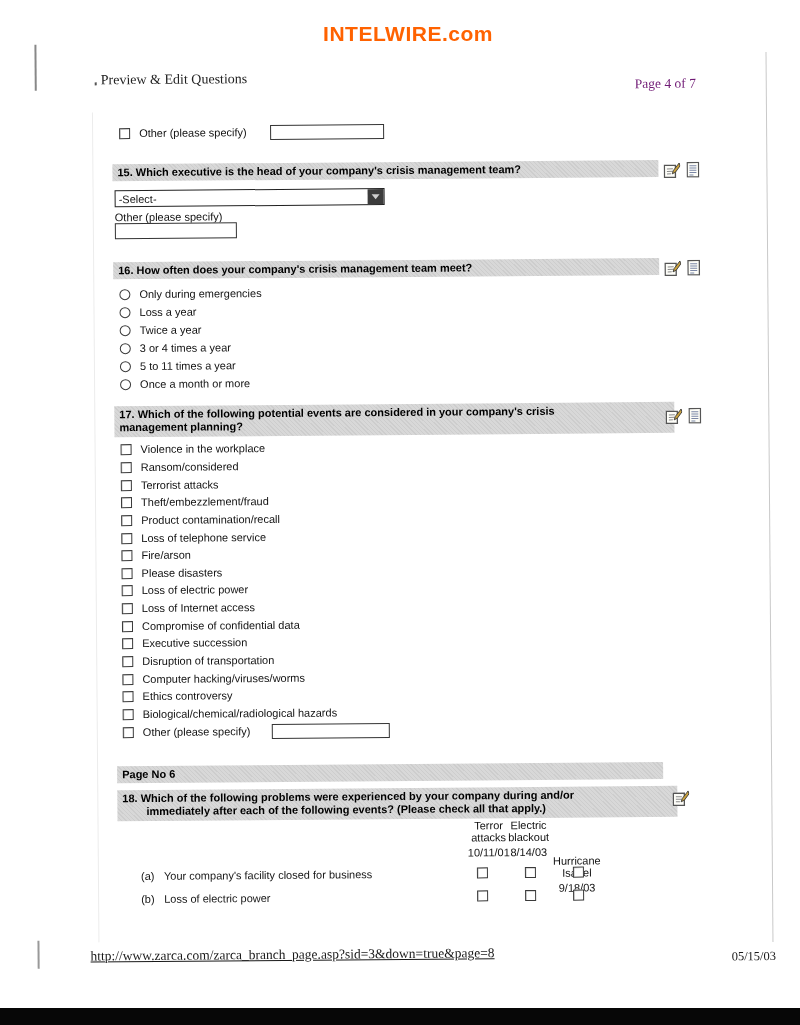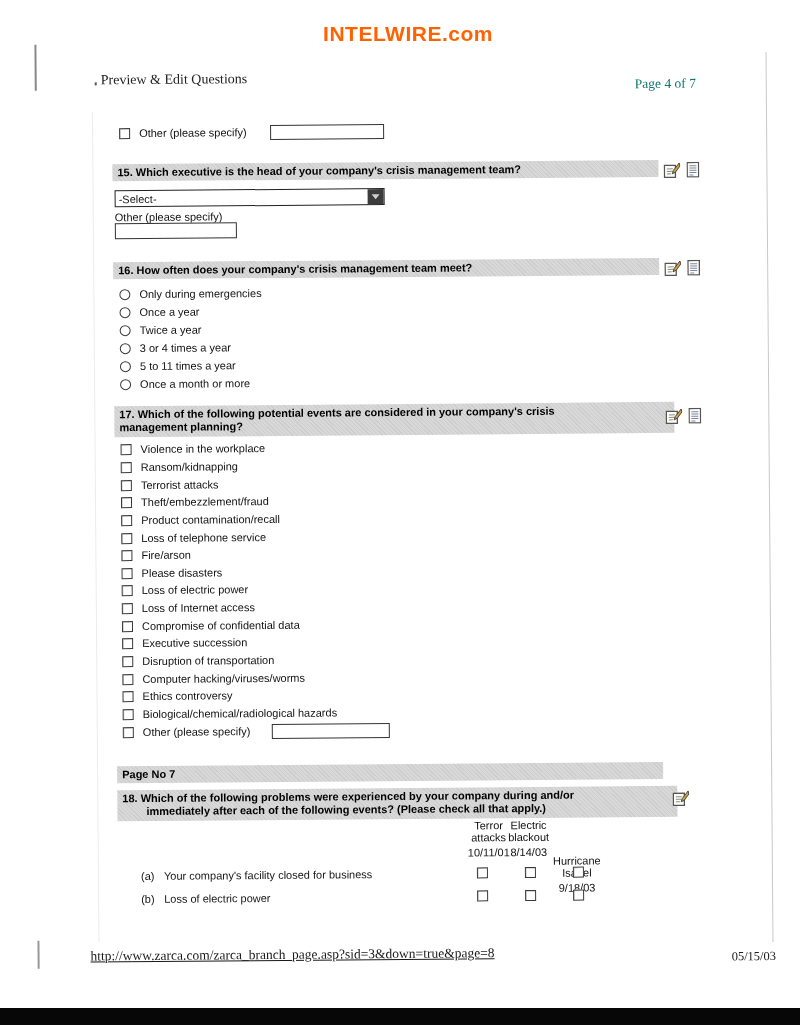--- a/index.html
+++ b/index.html
@@ -13,21 +13,21 @@
   .watermark{
     position:absolute;left:16px;right:0;top:22px;text-align:center;
     font-weight:bold;font-size:21px;letter-spacing:.5px;color:#ff6200;
   }
   .doc-title{
     position:absolute;left:104px;top:70px;
     font-family:"Liberation Serif", serif;font-size:14px;color:#222;
   }
   .page-info{
     position:absolute;left:638px;top:78px;
-    font-family:"Liberation Serif", serif;font-size:13.5px;color:#0f766e;
+    font-family:"Liberation Serif", serif;font-size:13.5px;color:#701a75;
   }
 
   .qbar{
     position:absolute;background:#d8d8d8;
     background-image:repeating-linear-gradient(45deg, rgba(0,0,0,0.05) 0 1px, transparent 1px 3px);
     font-weight:bold;font-size:11px;line-height:13px;color:#000;
     padding:2px 4px 2px 5px;box-sizing:border-box;
   }
   .label{font-size:11px;color:#111;line-height:13px;}
   .opt-list{position:absolute;}
@@ -143,21 +143,21 @@
           <path d="M3 4h7M3 6.3h7M3 8.6h7M3 10.9h7M3 13.2h4" stroke="#7b87a6" stroke-width="1" fill="none"></path>
         </svg></span>
   </div>
   <div class="opt-list" style="left:121px;top:284px;">
     <div class="opt" style="height:17.9px;">
         <span class="radio"></span>
         <span class="label">Only during emergencies</span>
       </div>
     <div class="opt" style="height:17.9px;">
         <span class="radio"></span>
-        <span class="label">Once a year</span>
+        <span class="label">Loss a year</span>
       </div>
     <div class="opt" style="height:17.9px;">
         <span class="radio"></span>
         <span class="label">Twice a year</span>
       </div>
     <div class="opt" style="height:17.9px;">
         <span class="radio"></span>
         <span class="label">3 or 4 times a year</span>
       </div>
     <div class="opt" style="height:17.9px;">
@@ -185,21 +185,21 @@
           <path d="M3 4h7M3 6.3h7M3 8.6h7M3 10.9h7M3 13.2h4" stroke="#7b87a6" stroke-width="1" fill="none"></path>
         </svg></span>
   </div>
   <div class="opt-list" style="left:121px;top:439px;">
     <div class="opt" style="height:17.65px;">
         <span class="checkbox"></span>
         <span class="label">Violence in the workplace</span>
       </div>
     <div class="opt" style="height:17.65px;">
         <span class="checkbox"></span>
-        <span class="label">Ransom/kidnapping</span>
+        <span class="label">Ransom/considered</span>
       </div>
     <div class="opt" style="height:17.65px;">
         <span class="checkbox"></span>
         <span class="label">Terrorist attacks</span>
       </div>
     <div class="opt" style="height:17.65px;">
         <span class="checkbox"></span>
         <span class="label">Theft/embezzlement/fraud</span>
       </div>
     <div class="opt" style="height:17.65px;">
@@ -251,21 +251,21 @@
         <span class="label">Biological/chemical/radiological hazards</span>
       </div>
     <div class="opt" style="height:18px;">
         <span class="checkbox"></span>
         <span class="label">Other (please specify)</span>
         <input class="inline-input" style="width: 118px; margin-left: 12px;">
       </div>
   </div>
 
   <div class="qbar" style="left:115px;top:764px;width:546px;">
-    <span>Page No 7</span>
+    <span>Page No 6</span>
   </div>
 
   <div class="qbar" style="left:115px;top:788px;width:560px;height:31px;">
     <div>18. Which of the following problems were experienced by your company during and/or</div>
     <div style="padding-left:24px;">immediately after each of the following events? (Please check all that apply.)</div>
   </div>
   <div class="icons" style="left:670px;top:792px;">
     <span><svg width="17" height="17" viewBox="0 0 17 17">
           <rect x="1" y="3.5" width="11" height="12" fill="#fdfdf8" stroke="#555" stroke-width="1.3"></rect>
           <path d="M3.5 7h6M3.5 9.5h6M3.5 12h4" stroke="#8a8a8a" stroke-width="1" fill="none"></path>

